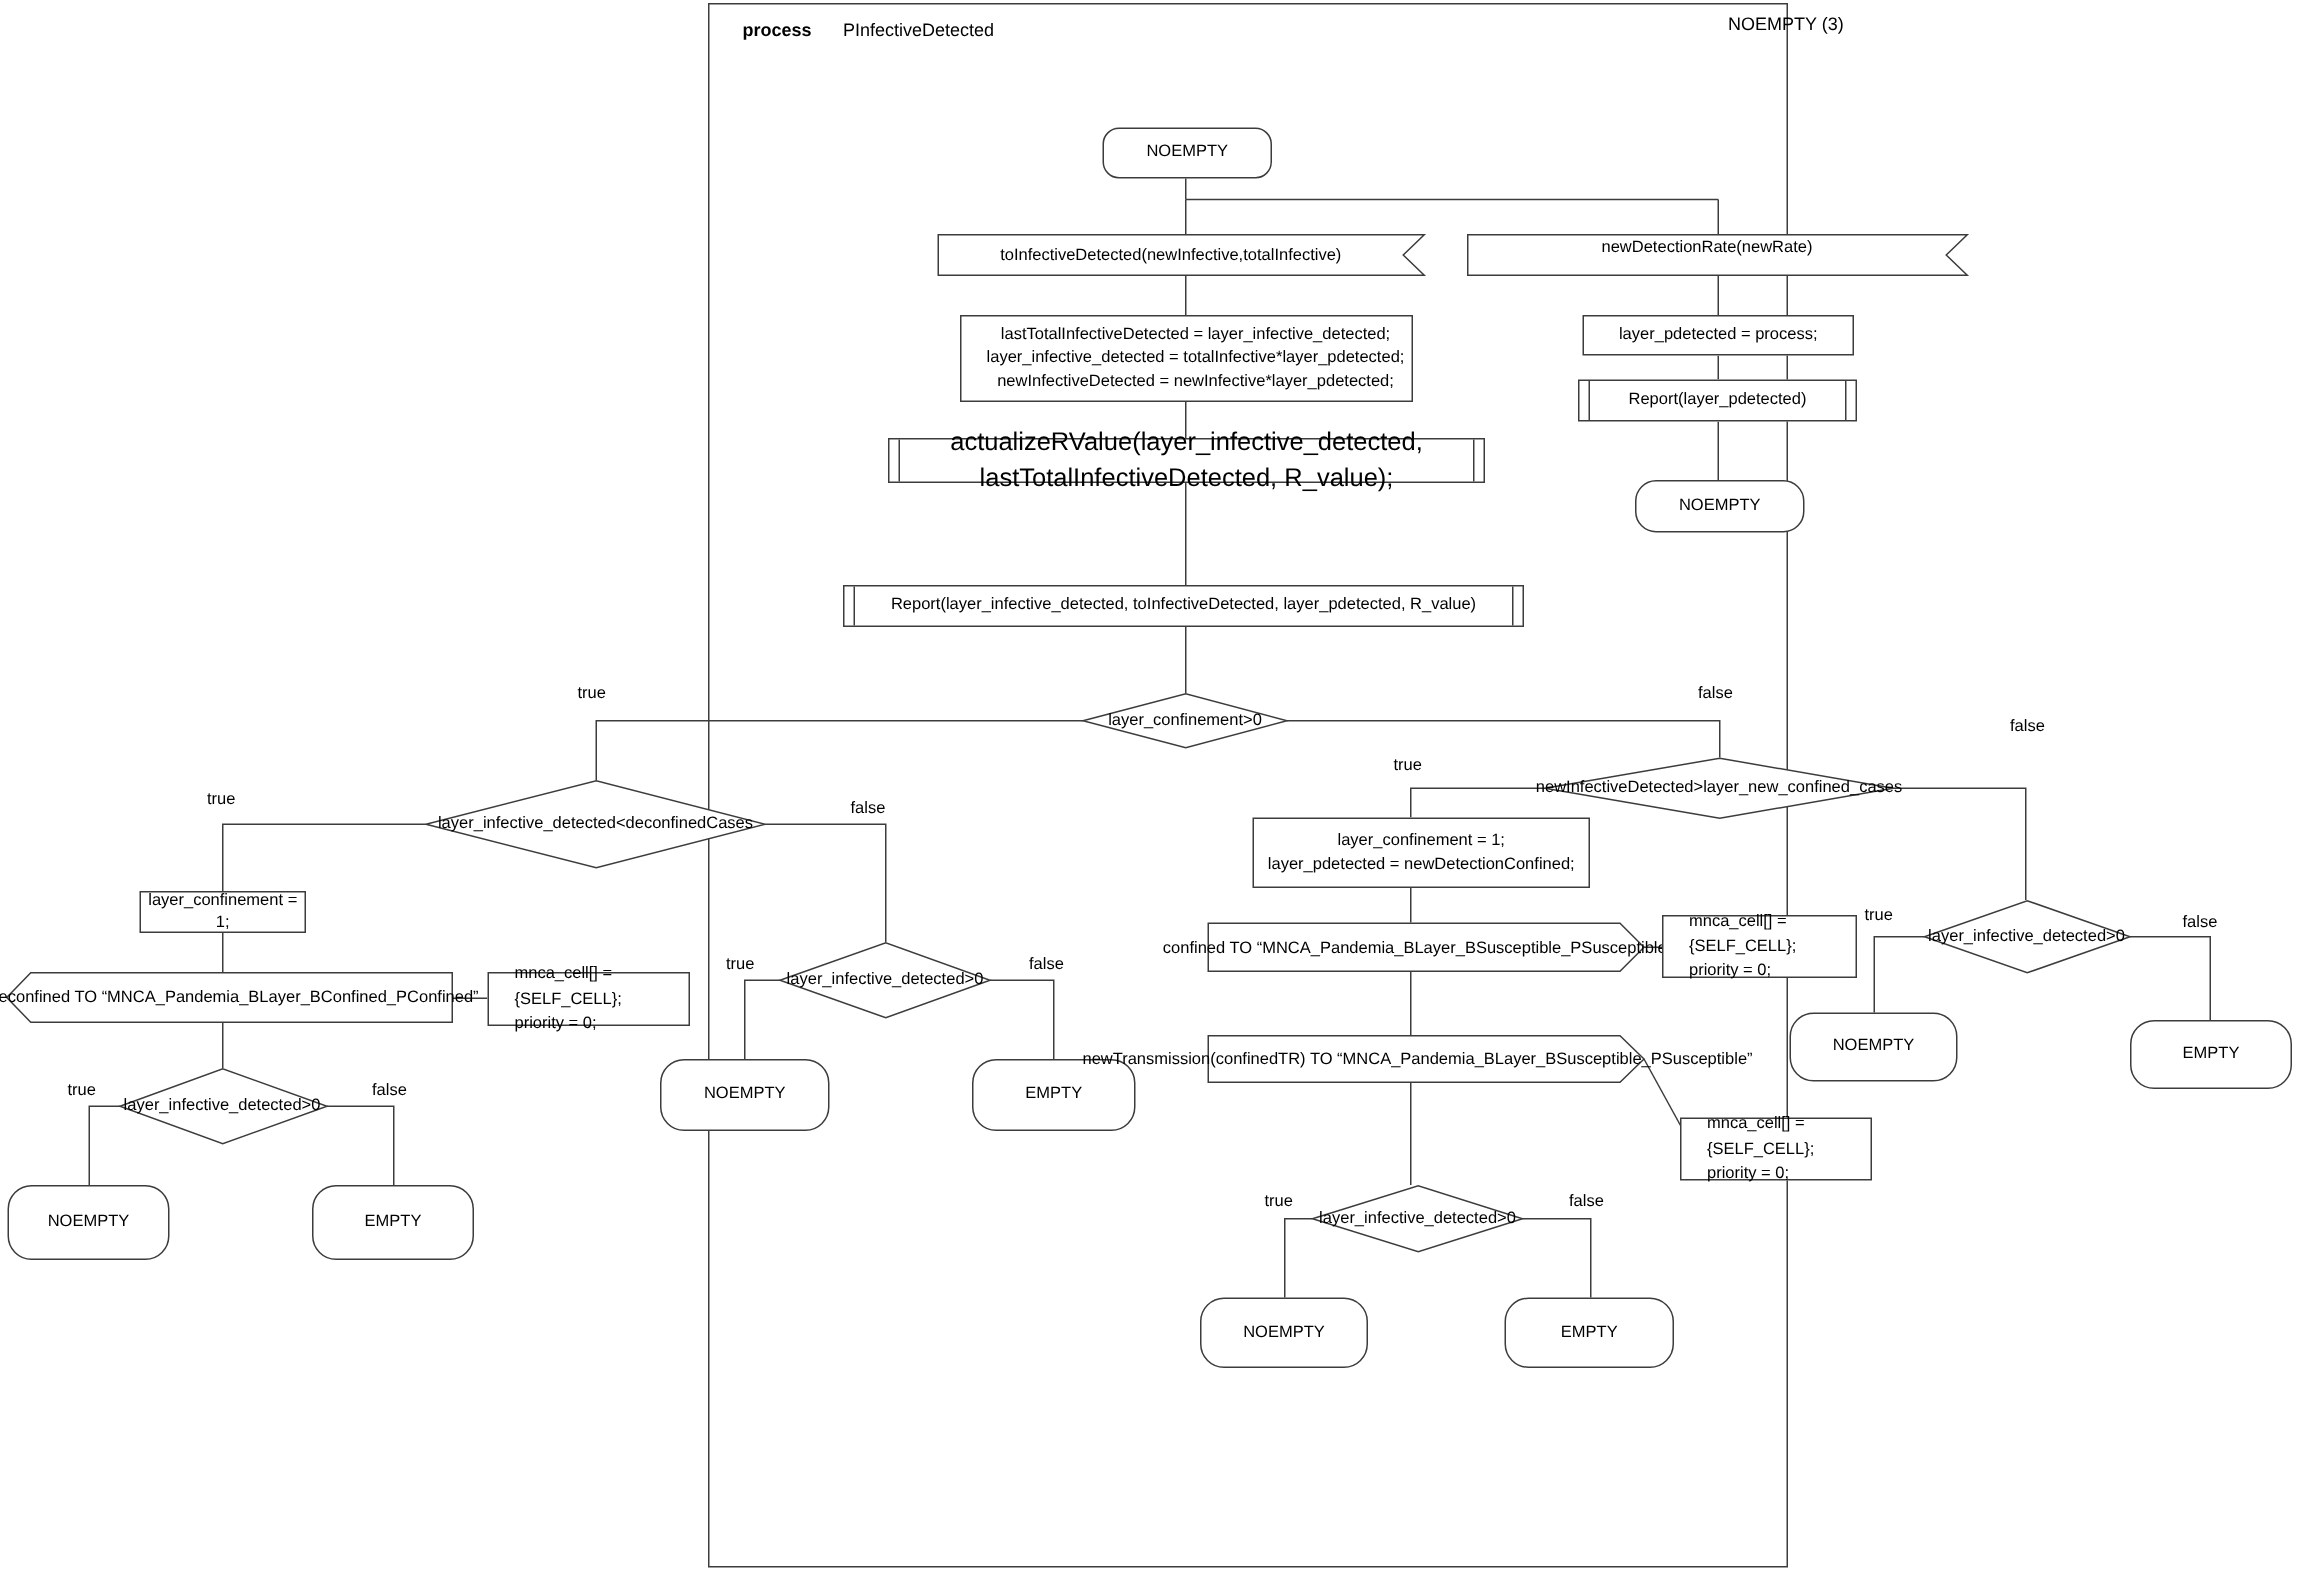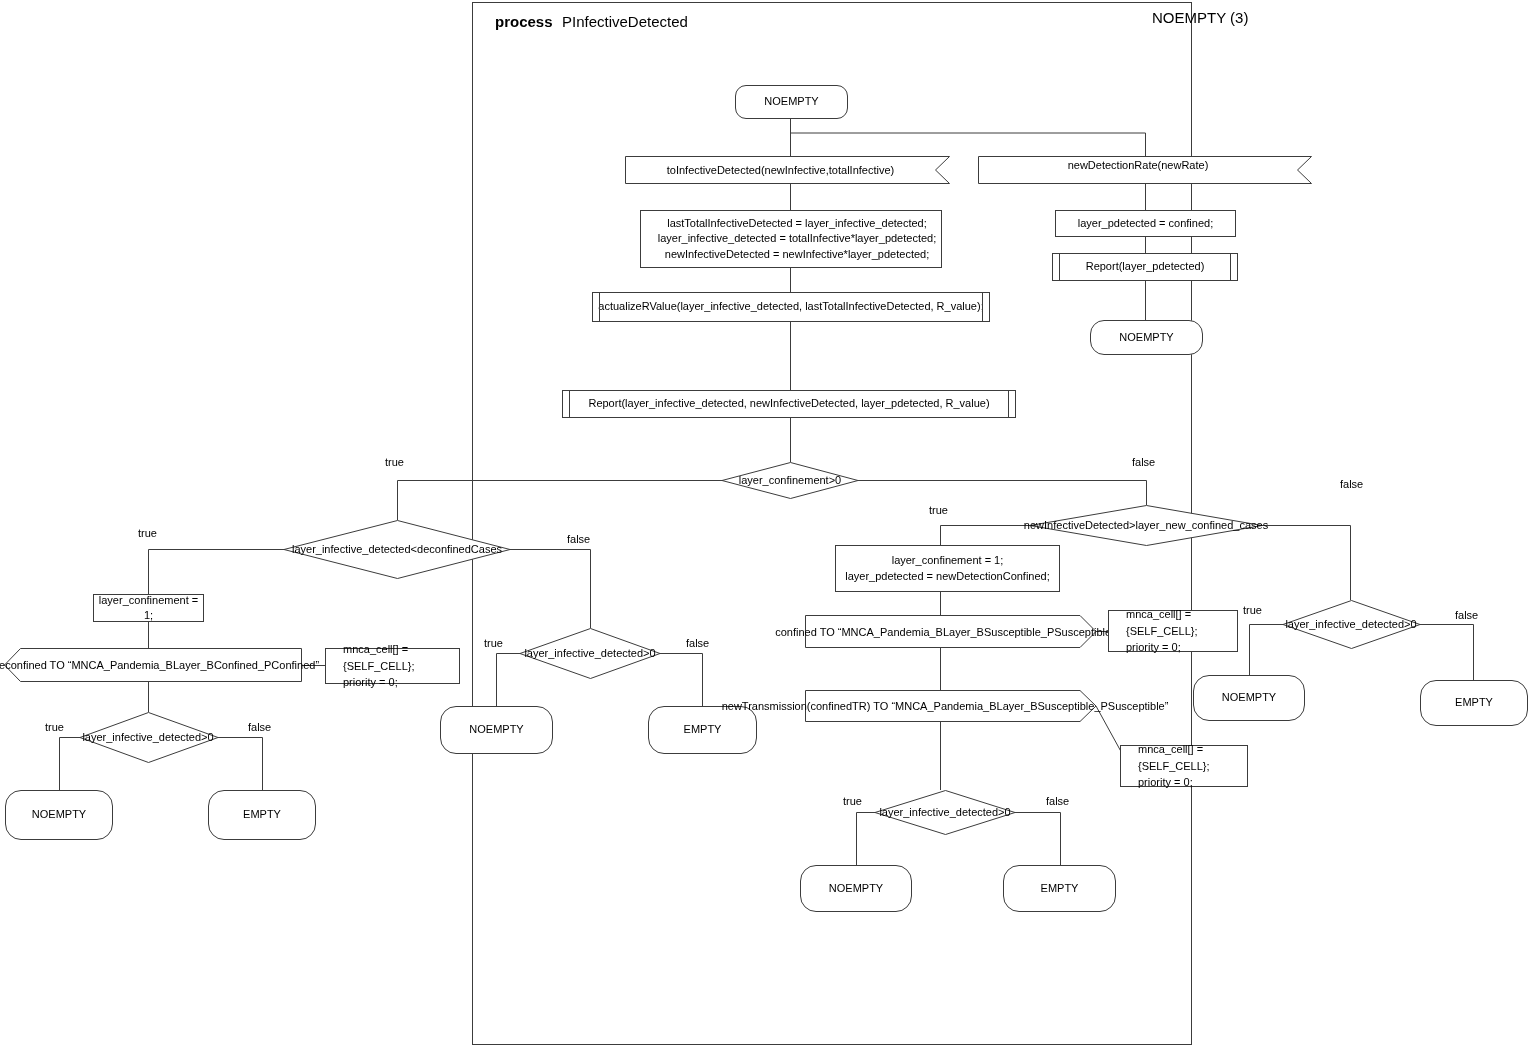--- a/index.html
+++ b/index.html
@@ -2,41 +2,41 @@
 <html><head>
 <meta charset="utf-8">
 <style>
   * { margin:0; padding:0; box-sizing:border-box; }
   html,body { background:#ffffff; }
   .canvas {
     position:relative; width:1532px; height:1047px; background:#fff;
     font-family:"Liberation Sans", sans-serif; color:#000; overflow:hidden;
   }
   svg.wires { position:absolute; left:0; top:0; display:block; }
-  .txt { position:absolute; font-size:15px; white-space:nowrap; }
+  .txt { position:absolute; font-size:12px; white-space:nowrap; }
   .bold { font-weight:bold; }
   .box {
     position:absolute; border:1px solid #3c3c3c; background:#fff;
     display:flex; flex-direction:column; align-items:center; justify-content:center;
     font-size:11px; text-align:center; line-height:1.4;
   }
   .state { border-radius:16px; }
   .state-sm { border-radius:11px; }
   .proc::before, .proc::after {
     content:""; position:absolute; top:0; bottom:0; border-left:1px solid #3c3c3c;
   }
   .proc::before { left:6px; }
   .proc::after { right:6px; }
   .overlay {
     position:absolute; display:flex; align-items:center; justify-content:center;
     font-size:11px; white-space:nowrap;
   }
   .comment { align-items:flex-start; text-align:left; padding-left:17px; line-height:1.5; }
   .lbl { position:absolute; font-size:11px; white-space:nowrap; }
-  .bigproc { font-size:11px; }
+  .bigproc { font-size:17px; }
 </style>
 </head>
 <body>
 
 <div class="canvas">
 
   <svg class="wires" width="1532" height="1047" viewBox="0 0 1532 1047">
     <g stroke="#3c3c3c" stroke-width="1" fill="none">
       <rect x="472.5" y="2.5" width="719" height="1042"></rect>
     </g>
@@ -111,21 +111,21 @@
   <div class="box" style="left:640px; top:210px; width:302px; height:58px;padding-left:12px;">
     <div>lastTotalInfectiveDetected = layer_infective_detected;</div>
     <div>layer_infective_detected = totalInfective*layer_pdetected;</div>
     <div>newInfectiveDetected = newInfective*layer_pdetected;</div>
   </div>
 
   <div class="box proc bigproc" style="left:592px; top:292px; width:398px; height:30px;">
     <span>actualizeRValue(layer_infective_detected, lastTotalInfectiveDetected, R_value);</span>
   </div>
   <div class="box proc" style="left:562px; top:390px; width:454px; height:28px;">
-    <span>Report(layer_infective_detected, newInfectiveDetected, layer_pdetected, R_value)</span>
+    <span>Report(layer_infective_detected, toInfectiveDetected, layer_pdetected, R_value)</span>
   </div>
 
   <div class="overlay" style="left:690px; top:462px; width:200px; height:36px;">
     <span>layer_confinement&gt;0</span>
   </div>
   <div class="overlay" style="left:284px; top:520px; width:226px; height:58px;">
     <span>layer_infective_detected&lt;deconfinedCases</span>
   </div>
   <div class="overlay" style="left:78px; top:712px; width:140px; height:50px;">
     <span>layer_infective_detected&gt;0</span>
@@ -193,21 +193,21 @@
   </div>
 
   <div class="box state" style="left:1193px; top:675px; width:112px; height:46px;">
     <span>NOEMPTY</span>
   </div>
   <div class="box state" style="left:1420px; top:680px; width:108px; height:46px;">
     <span>EMPTY</span>
   </div>
 
   <div class="box" style="left:1055px; top:210px; width:181px; height:27px;">
-    <span>layer_pdetected = confined;</span>
+    <span>layer_pdetected = process;</span>
   </div>
   <div class="box proc" style="left:1052px; top:253px; width:186px; height:28px;">
     <span>Report(layer_pdetected)</span>
   </div>
   <div class="box state-sm box" style="left:1090px; top:320px; width:113px; height:35px; border-radius:14px;">
     <span>NOEMPTY</span>
   </div>
 
   <div class="lbl" style="left:385px; top:456px;">true</div>
   <div class="lbl" style="left:1132px; top:456px;">false</div>

